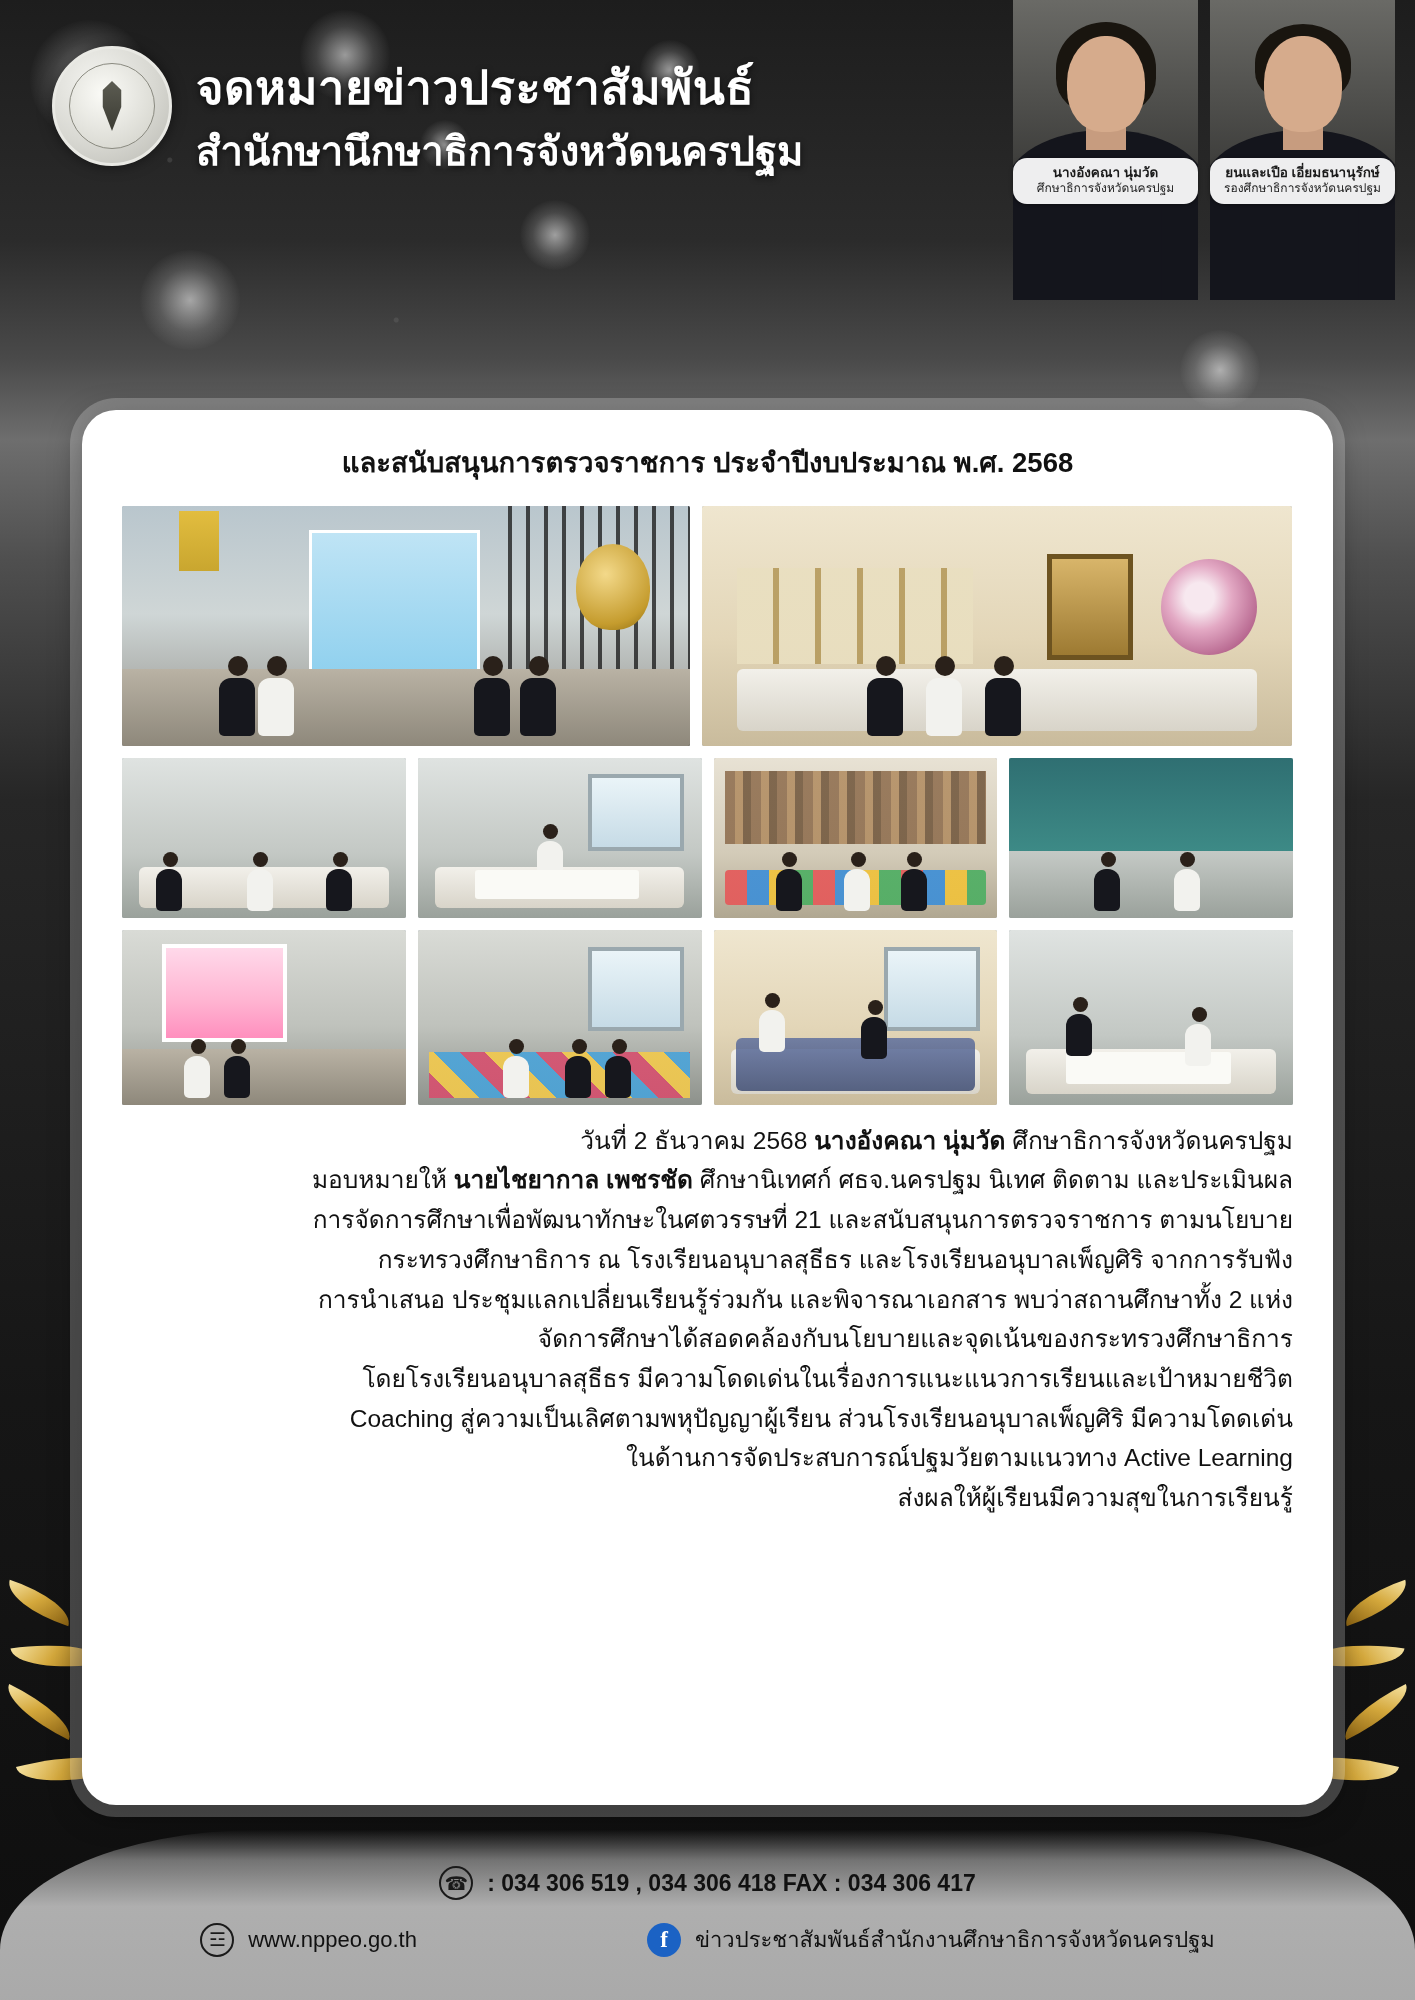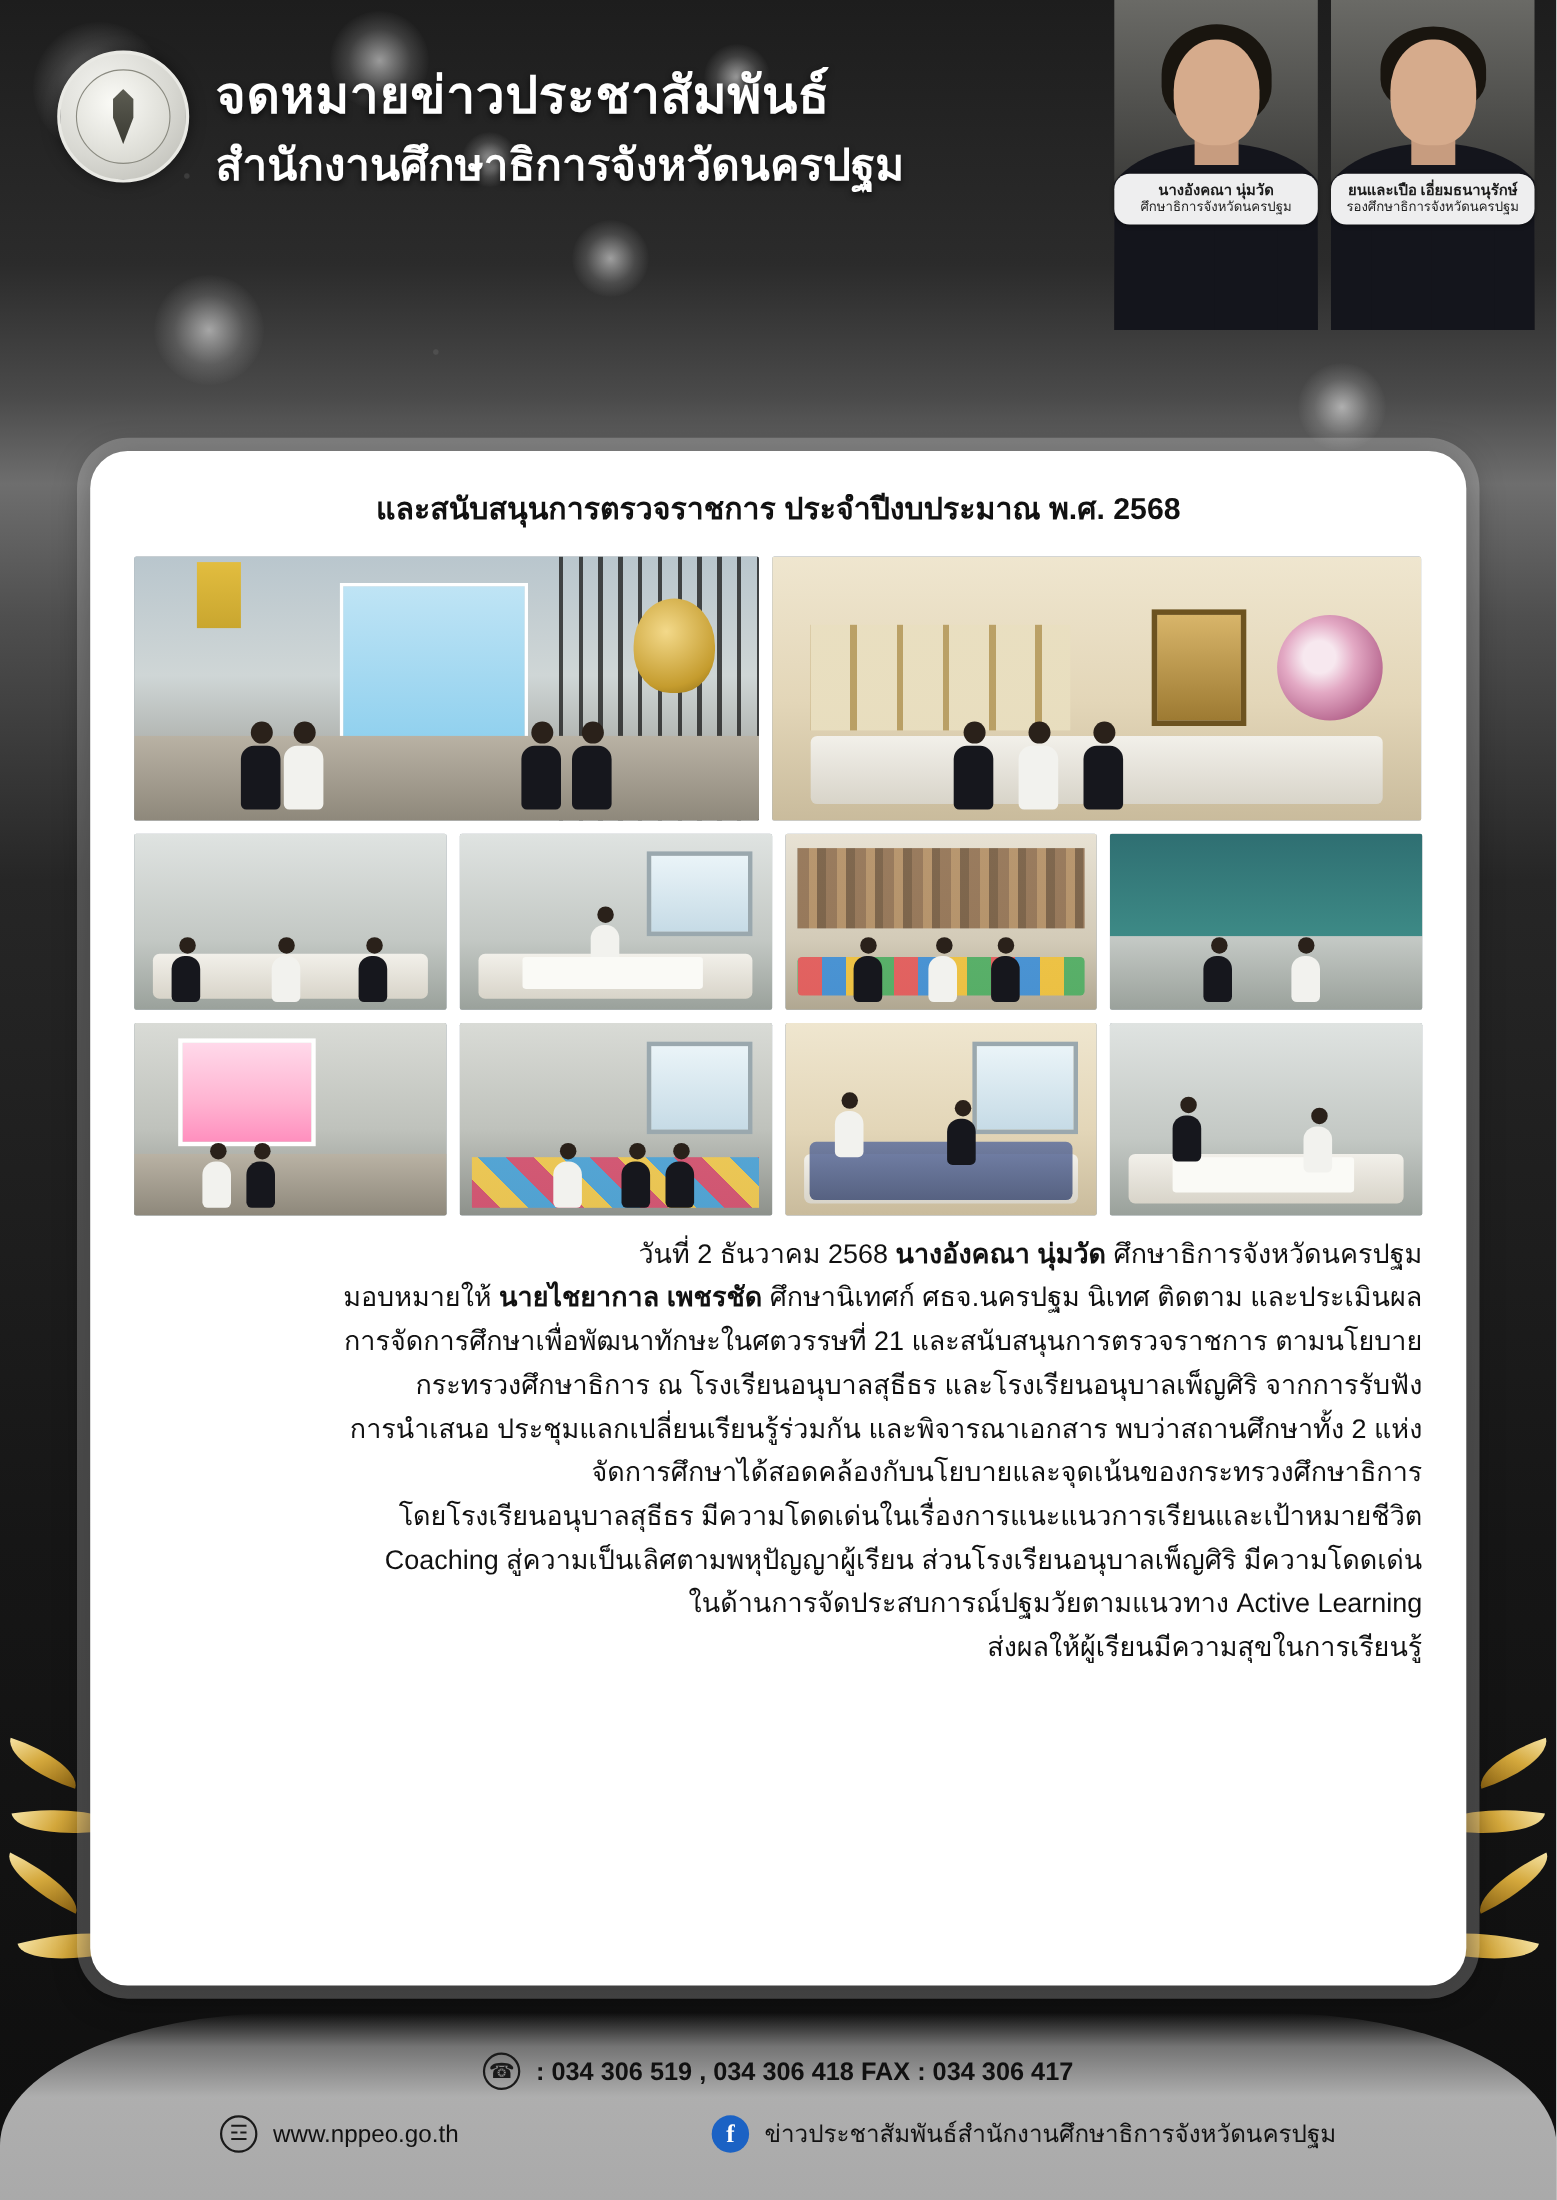--- a/index.html
+++ b/index.html
@@ -36,21 +36,20 @@
       radial-gradient(circle at 62% 22%, rgba(255,255,255,0.07) 0 2px, transparent 3px),
       radial-gradient(circle at 8% 26%, rgba(255,255,255,0.06) 0 2px, transparent 3px),
       radial-gradient(circle at 36% 31%, rgba(255,255,255,0.06) 0 2px, transparent 3px);
     pointer-events: none;
   }
 
   
   .header {
     position: relative;
     height: 400px;
-    font-family: Liberation Serif, serif;
   }
   .logo {
     position: absolute;
     left: 52px;
     top: 46px;
     width: 120px;
     height: 120px;
     border-radius: 50%;
     background: radial-gradient(circle at 35% 30%, #f3f3ef 0%, #d8d8d2 55%, #b9b9b2 100%);
     border: 3px solid #e9e9e4;
@@ -358,21 +357,21 @@
   <div class="header">
 
     <div class="logo">
       <div class="logo-inner">
         <div class="logo-emblem"></div>
       </div>
     </div>
 
     <div class="masthead">
       <h1>จดหมายข่าวประชาสัมพันธ์</h1>
-      <h2>สำนักงานศึกษาธิการจังหวัดนครปฐม</h2>
+      <h2>สำนักษานึกษาธิการจังหวัดนครปฐม</h2>
     </div>
 
     <div class="portraits">
 
       <div class="portrait-card">
         <div class="portrait-photo">
           <div class="p-body"></div>
           <div class="p-shirt"></div>
           <div class="p-lapel-l"></div>
           <div class="p-lapel-r"></div>

